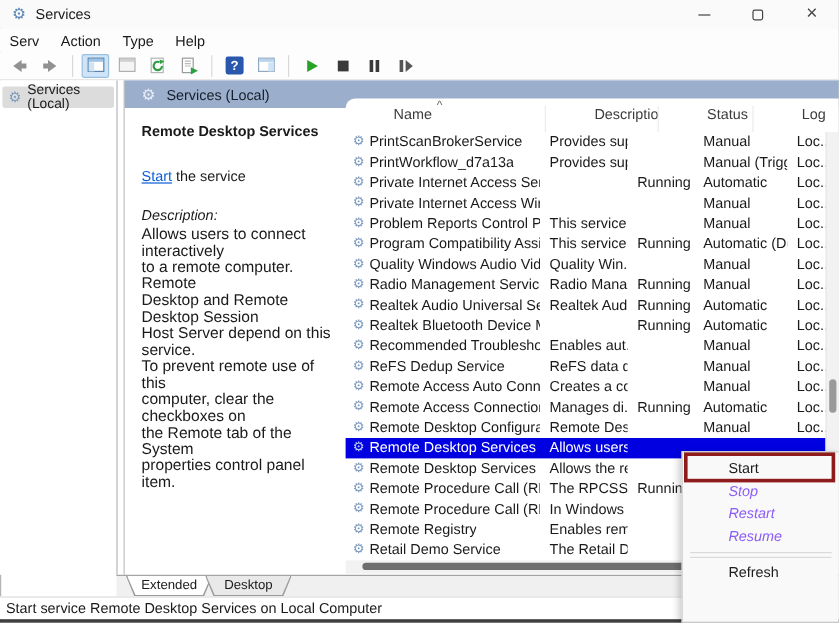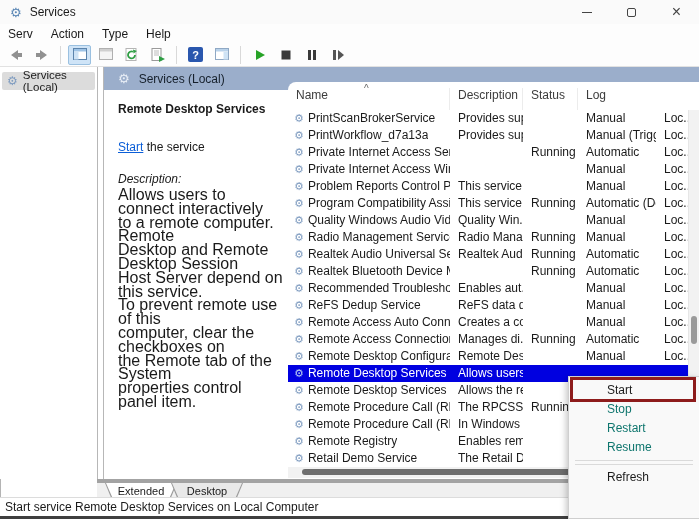--- a/index.html
+++ b/index.html
@@ -35,58 +35,58 @@
 
   .band { position:absolute; left:104px; top:67px; width:595px; height:23px; background:#9baecb; display:flex; align-items:center; padding-left:14px; gap:9px; }
   .band .gear { color:#e8eef6; font-size:13px; }
   .band .band-title { color:#16202c; }
 
   .desc-panel { position:absolute; left:104px; top:90px; width:184px; height:389px; background:#fff; padding:12px 4px 0 14px; }
   .svc-title { font-weight:bold; font-size:12px; margin-bottom:24px; }
   .start-line { margin-bottom:18px; }
   .link { color:#0b5ed7; text-decoration:underline; }
   .desc-label { margin-bottom:2px;font-style:italic; }
-  .desc-text { white-space:pre-line; line-height:13.8px; font-size:16px; }
+  .desc-text { white-space:pre-line; line-height:13.8px; font-size:13px; }
 
   
   .list-panel { position:absolute; left:288px; top:82px; width:411px; height:397px; background:#fff; border-radius:8px 0 0 0; }
   .sort-caret { position:absolute; left:76px; top:1px; font-size:10px; color:#666; }
   .lheader { position:absolute; left:0; top:0; width:400px; height:28px; display:flex; align-items:flex-end; color:#3c3c3c; }
-  .lheader > div { padding:0 0 5px 8px; border-right:1px solid #ececec; white-space:nowrap; overflow:hidden; height:22px; }
+  .lheader > div { padding:0 0 5px 8px; border-right:1px solid #ececec; white-space:nowrap; overflow:hidden; height:22px;margin-left:32px; }
   .c-name { width:162px; } .c-desc { width:73px; } .c-status { width:55px; } .c-startup { width:78px; } .c-logon { width:32px; border-right:none !important; }
   .rows { position:absolute; left:0; top:28px; width:400px; }
   .lrow { display:flex; height:17px; align-items:center; }
   .lrow > div { padding-left:8px; white-space:nowrap; overflow:hidden; height:17px; line-height:17px; }
   .lrow .c-name { display:flex; align-items:center; gap:4px; padding-left:6px; }
   .lrow .gear { color:#7f9cc0; font-size:11px; flex:0 0 auto; }
   .lrow .txt { white-space:nowrap; overflow:hidden; }
   .lrow.selected { background:#0000e0; color:#fff; }
   .lrow.selected .gear { color:#b9cdf0; }
 
   
   .vscroll { position:absolute; right:0; top:28px; width:11px; height:357px; background:#f2f2f2; border-left:1px solid #e6e6e6; }
   .vthumb { position:absolute; left:2px; top:206px; width:6px; height:28px; background:#9a9a9a; border-radius:3px; }
   .hscroll { position:absolute; left:0; top:385px; width:400px; height:11px; background:#f2f2f2; }
   .hthumb { position:absolute; left:14px; top:2px; width:350px; height:6px; background:#6e6e6e; border-radius:3px; }
 
   
-  .tabstrip { position:absolute; left:97px; top:479px; width:602px; height:18px; background:#f0f0f0; border-top:4px solid #a3a3a3; display:flex; padding-left:8px; }
+  .tabstrip { position:absolute; left:97px; top:479px; width:602px; height:18px; background:#f0f0f0; border-top:1px solid #a3a3a3; display:flex; padding-left:8px; }
   .tab { position:relative; height:17px; margin-right:-6px; }
   .tab .outer { position:absolute; inset:0; background:#9a9a9a; clip-path:polygon(0 0,100% 0,calc(100% - 7px) 100%,7px 100%); }
   .tab .inner { position:absolute; left:1px; right:1px; top:0; bottom:1px; background:#fff; clip-path:polygon(0 0,100% 0,calc(100% - 7px) 100%,7px 100%); display:flex; align-items:center; justify-content:center; font-size:11px; padding:0 16px; }
   .tab.inactive .inner { background:#e9e9e9; }
 
   
   .statusbar { position:absolute; left:0; top:497px; width:699px; height:19px; background:#fff; border-top:1px solid #dcdcdc; display:flex; align-items:center; padding-left:5px; }
   .bottom-edge { position:absolute; left:0; top:516px; width:699px; height:3px; background:#3f3f3f; }
 
   
   .context-menu { position:absolute; left:568px; top:376px; width:131px; height:143px; background:#f9f9f9; border:1px solid #cfcfcf; border-right:none; box-shadow:-2px 2px 6px rgba(0,0,0,.22); z-index:50; padding-top:4px; overflow:hidden; }
   .menu-item { height:19px; line-height:19px; padding-left:38px; color:#1c1c1c; position:relative; white-space:nowrap; }
-  .menu-item.disabled { color:#0f766e; }
+  .menu-item.disabled { color:#8b5cf6;font-style:italic; }
   .menu-item .submenu-arrow { position:absolute; right:14px; top:0; color:#555; font-size:11px; }
   .menu-sep { height:1px; background:#dadada; margin:3px 6px; }
 
   
   .red-box { position:absolute; left:570px; top:377px; width:126px; height:25px; border:3px solid #8e1c1c; z-index:60; }
 </style>
 </head>
 <body>
 
 <div id="window">

